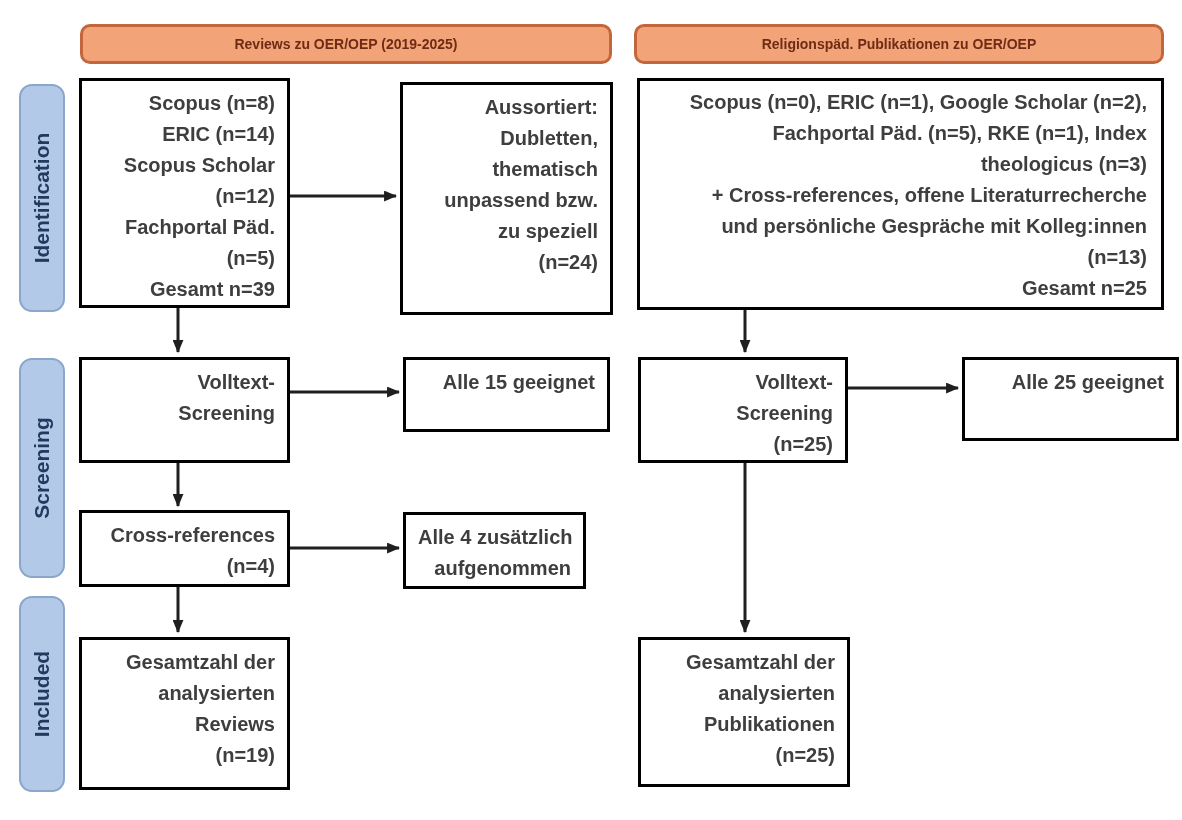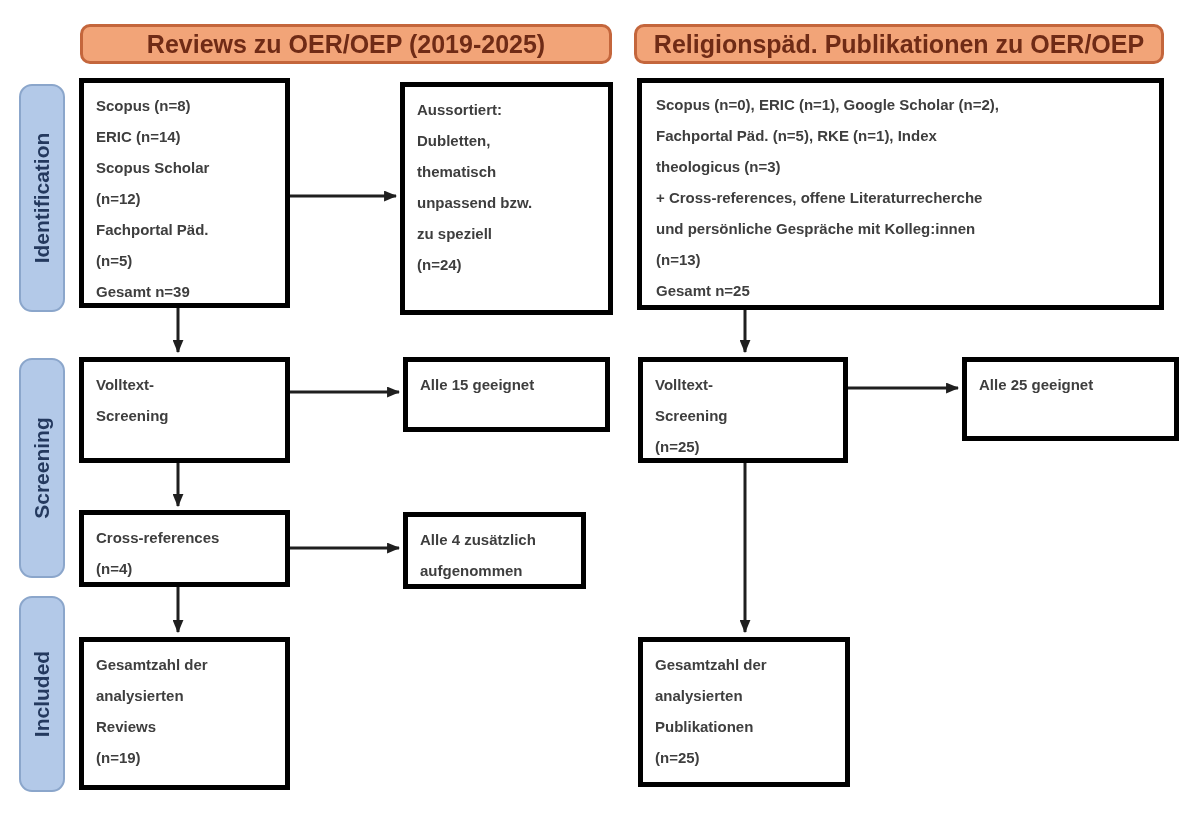--- a/index.html
+++ b/index.html
@@ -17,21 +17,21 @@
   }
 
   
   .col-header {
     position: absolute;
     box-sizing: border-box;
     background: #F2A478;
     border: 3px solid #C4663C;
     border-radius: 10px;
     color: #6F2B16;
-    font-size: 25px;
+    font-size: 14px;
     font-weight: bold;
     display: flex;
     align-items: center;
     justify-content: center;
     text-align: center;
     white-space: nowrap;
   }
   #header-reviews { left: 80px;  top: 24px; width: 532px; height: 40px; }
   #header-relpaed { left: 634px; top: 24px; width: 530px; height: 40px; }
 
@@ -55,27 +55,28 @@
   }
   #stage-identification { left: 19px; top: 84px;  width: 46px; height: 228px; }
   #stage-screening      { left: 19px; top: 358px; width: 46px; height: 220px; }
   #stage-included       { left: 19px; top: 596px; width: 46px; height: 196px; }
 
   
   .fbox {
     position: absolute;
     box-sizing: border-box;
     background: #ffffff;
-    border: 5px solid #000000;
+    border: 3px solid #000000;
     color: #3E3E3E;
-    font-size: 15px;
+    font-size: 20px;
     font-weight: 600;
     line-height: 31px;
     padding: 7px 12px;
     overflow: hidden;
+    text-align: right;
   }
   .fbox .tline { white-space: nowrap; }
 
   #b-reviews-id       { left: 79px;  top: 78px;  width: 211px; height: 230px; }
   #b-aussortiert      { left: 400px; top: 82px;  width: 213px; height: 233px; }
   #b-reviews-volltext { left: 79px;  top: 357px; width: 211px; height: 106px; }
   #b-alle15           { left: 403px; top: 357px; width: 207px; height: 75px;  }
   #b-crossref         { left: 79px;  top: 510px; width: 211px; height: 77px;  }
   #b-alle4            { left: 403px; top: 512px; width: 183px; height: 77px;  }
   #b-reviews-gesamt   { left: 79px;  top: 637px; width: 211px; height: 153px; }

